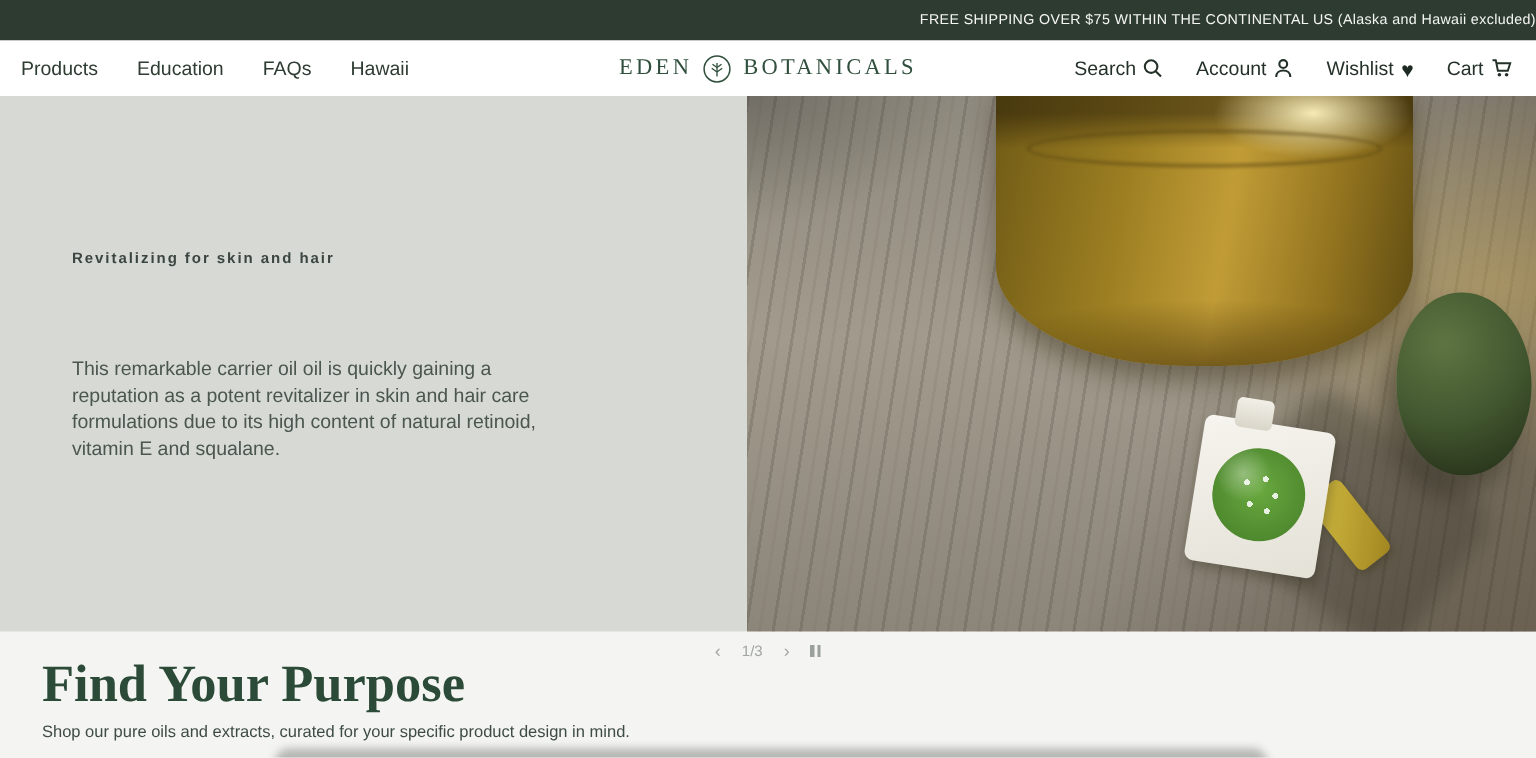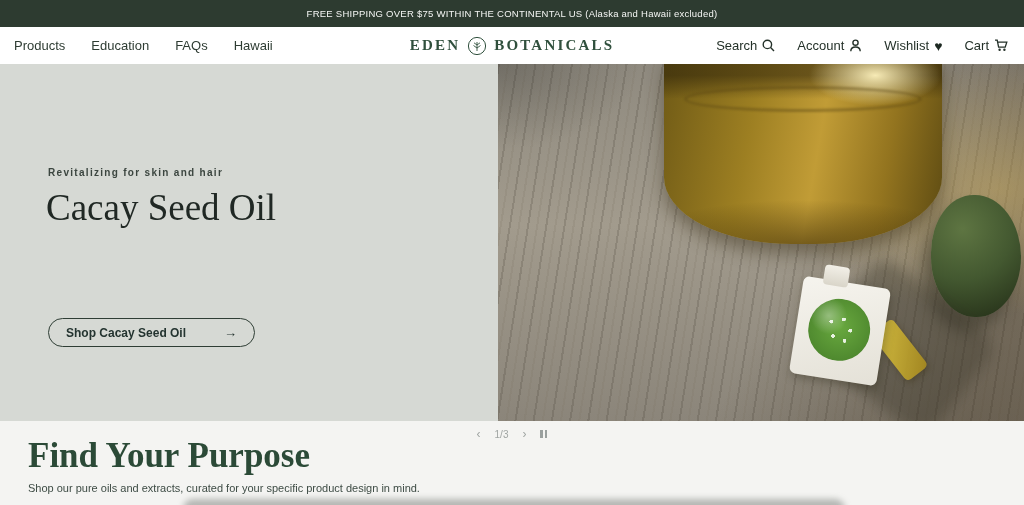--- a/index.html
+++ b/index.html
@@ -1,31 +1,31 @@
 <!DOCTYPE html>
 <html><head>
 <meta charset="utf-8">
 <style>
   * { margin:0; padding:0; box-sizing:border-box; }
   html,body { width:1024px; height:505px; overflow:hidden; }
   body { position:relative; font-family:"Liberation Sans", sans-serif; background:#f4f4f2; }
 
   
   .announce { position:absolute; left:0; top:0; width:1024px; height:27px;
-    background:#2d3b30; color:#f5f6f4; display:flex; align-items:center; justify-content:center;
+    background:#2d3b30; color:#f5f6f4; display:flex; align-items:center; justify-content:flex-end;
     font-size:9.5px; letter-spacing:.25px; }
 
   
   .nav { position:absolute; left:0; top:27px; width:1024px; height:37px; background:#ffffff;
     display:flex; align-items:center; }
   .nav-left { position:absolute; left:14px; display:flex; gap:26px; }
   .nav-left a { font-size:13px; color:#2e3c33; text-decoration:none; cursor:pointer; }
   .logo { position:absolute; left:0; right:0; display:flex; align-items:center; justify-content:center;
     gap:7px; color:#30503d; pointer-events:none; }
-  .logo .word { font-family:"Liberation Serif", serif; font-size:15px; font-weight:700; letter-spacing:2.2px; }
+  .logo .word { font-family:"Liberation Serif", serif; font-size:15px; font-weight:400; letter-spacing:2.2px; }
   .logo svg { display:block; }
   .nav-right { position:absolute; right:16px; display:flex; gap:22px; align-items:center; }
   .nav-right .nav-link { display:flex; align-items:center; gap:5px; font-size:13px; color:#243129;
     text-decoration:none; cursor:pointer; }
   .nav-right svg { display:block; }
   .heart-glyph { font-size:14px; line-height:12px; color:#1d2922; }
 
   
   .hero-left { position:absolute; left:0; top:64px; width:498px; height:357px; background:#d6d9d4; }
   .eyebrow { position:absolute; left:48px; top:103px; font-size:10px; font-weight:bold;
@@ -168,25 +168,21 @@
           <circle cx="5.6" cy="10.8" r="1.2" fill="#243129"></circle>
           <circle cx="10.4" cy="10.8" r="1.2" fill="#243129"></circle>
         </svg>
       </span>
     </a>
   </div>
 </div>
 
 <div class="hero-left">
   <div class="eyebrow">Revitalizing for skin and hair</div>
-  <h1 class="hero-title">Cacay Seed Oil</h1>
-  <button class="hero-cta">
-    <span class="cta-label">Shop Cacay Seed Oil</span>
-    <span class="cta-arrow">→</span>
-  </button>
+  <p class="hero-desc">This remarkable carrier oil oil is quickly gaining a reputation as a potent revitalizer in skin and hair care formulations due to its high content of natural retinoid, vitamin E and squalane.</p>
 </div>
 
 <div class="photo">
   <div class="bottle"></div>
   <div class="bottle-rim"></div>
   <div class="fruit"></div>
   <div class="tube-shadow"></div>
   <div class="vial"></div>
   <div class="tube-label">
     <div class="tube-logo"></div>

